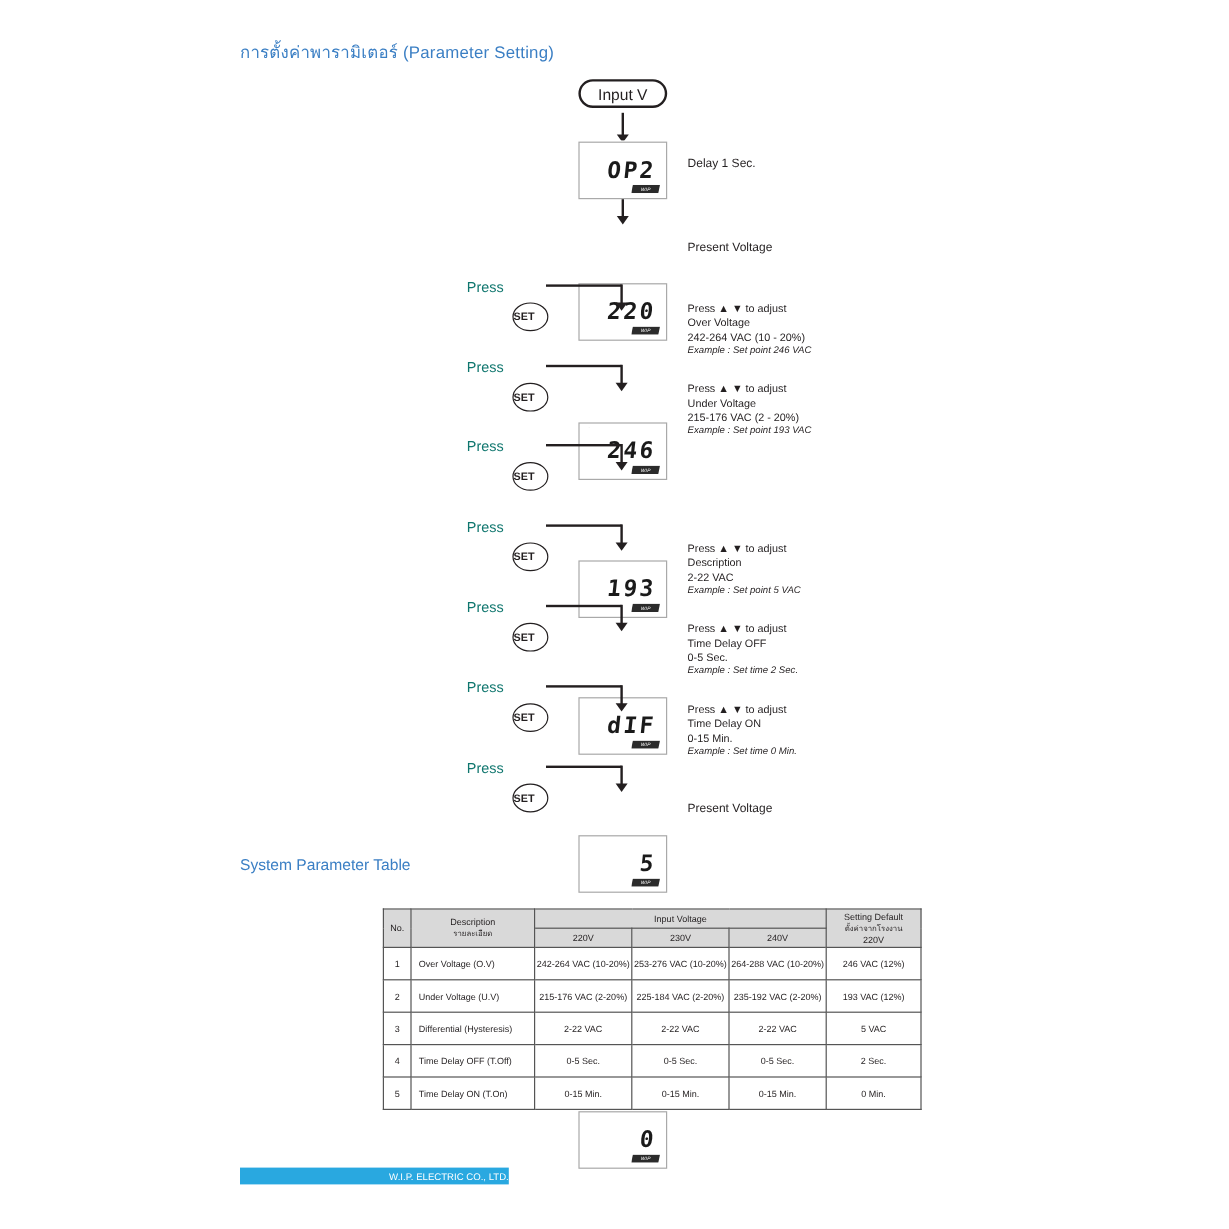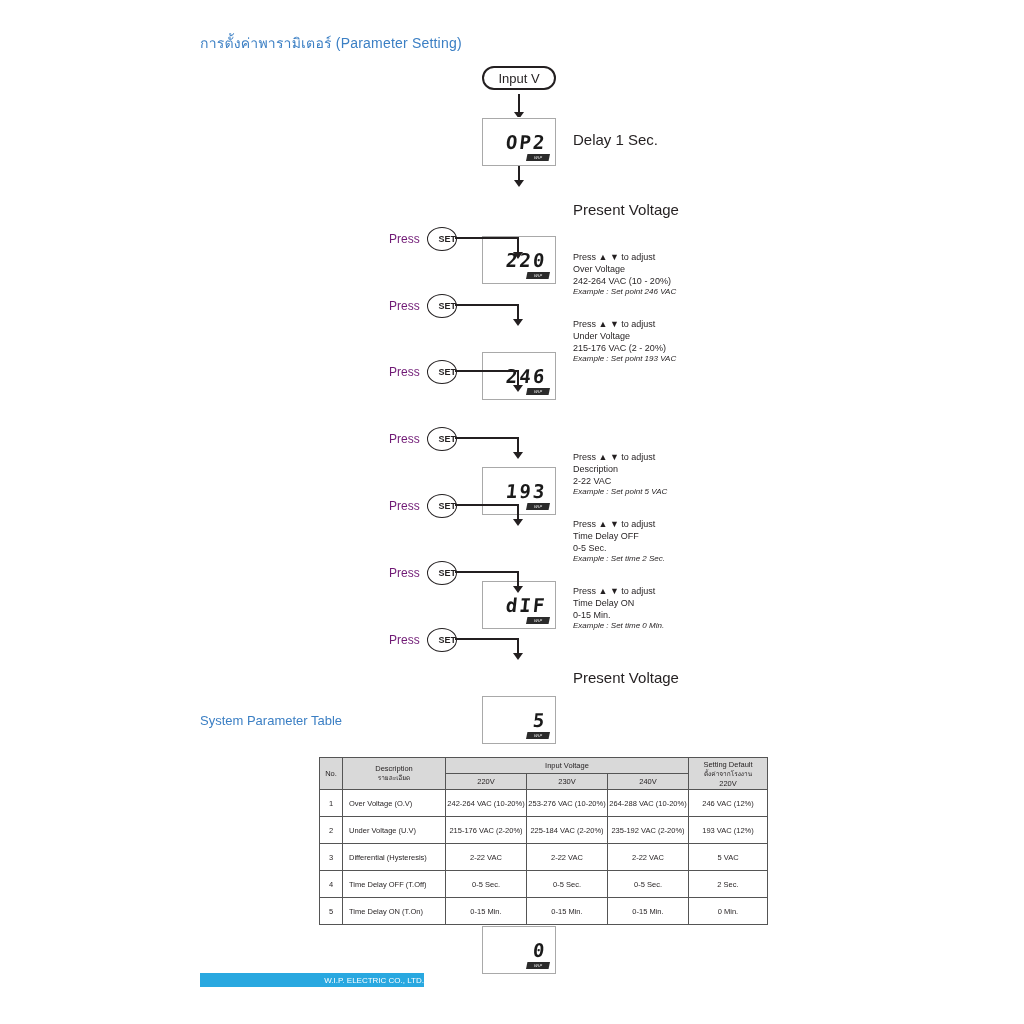--- a/index.html
+++ b/index.html
@@ -68,33 +68,33 @@
   
   .vline{position:absolute;width:2px;background:#231f20;}
   .arrowhead{
     position:absolute;width:0;height:0;
     border-left:5px solid transparent;border-right:5px solid transparent;
     border-top:7px solid #231f20;
   }
   .hline{position:absolute;height:2px;background:#231f20;}
   
   .press{
-    position:absolute;font-size:12px;color:#701a75;
+    position:absolute;font-size:12px;color:#0f766e;
   }
   .setbtn{
     position:absolute;width:28px;height:22px;border:1.5px solid #231f20;
-    border-radius:50%;display:flex;align-items:center;justify-content:flex-end;
-    font-size:9px;font-weight:bold;color:#231f20;background:#fff;
+    border-radius:50%;display:flex;align-items:center;justify-content:flex-start;
+    font-size:9px;font-weight:bold;color:#231f20;background:#fff;margin-top:25px;
   }
   
   .note{
     position:absolute;font-size:9px;line-height:1.35;color:#231f20;
   }
   .note .ital{font-style:italic;font-size:8px;}
-  .note-big{font-size:15px;}
+  .note-big{font-size:10px;}
   
   .tbl-title{
     position:absolute;left:200px;top:713px;font-size:13px;color:#3b7fc4;
   }
   table.sys{
     position:absolute;left:319px;top:757px;border-collapse:collapse;
     font-size:7.5px;color:#231f20;background:#fff;
   }
   table.sys th,table.sys td{
     border:1px solid #555;padding:0;text-align:center;vertical-align:middle;

